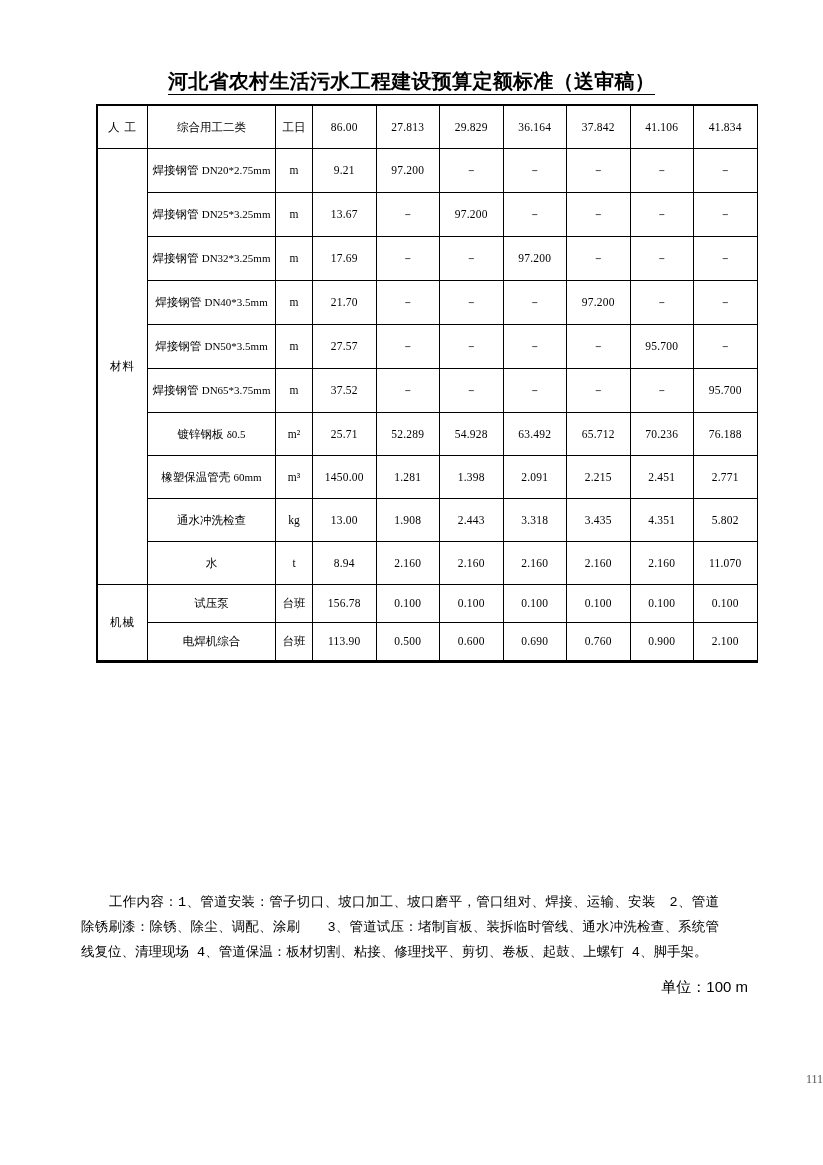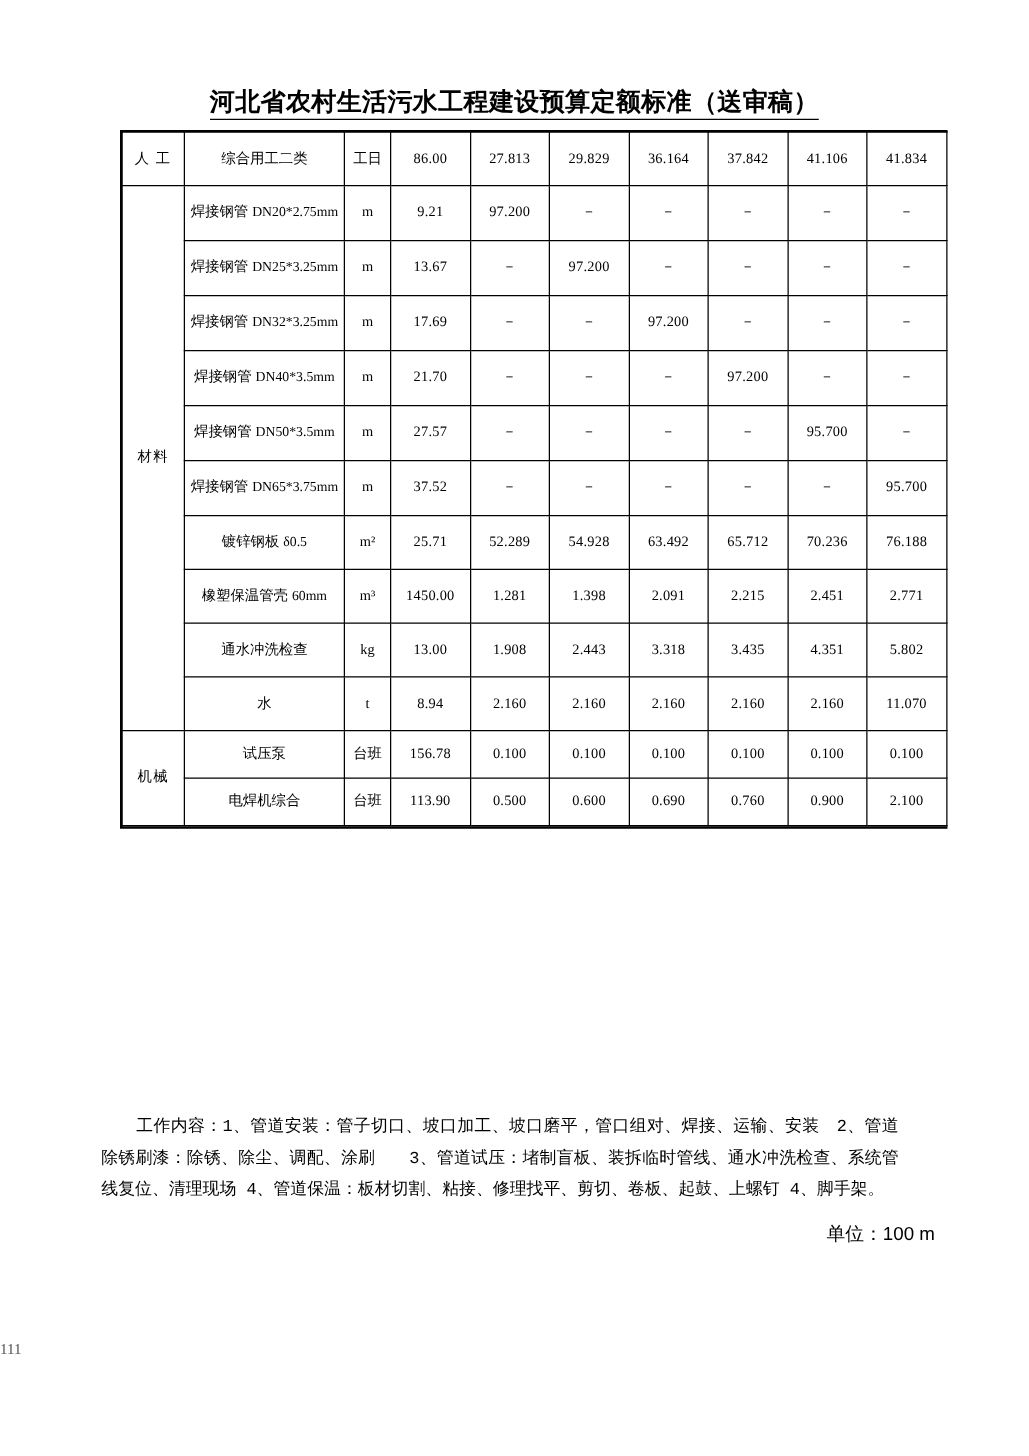--- a/index.html
+++ b/index.html
@@ -168,21 +168,21 @@
     font-family: "Liberation Serif", "DejaVu Serif", serif;
     font-size: 11.5px;
   }
 
   
   .page-number {
     position: absolute;
     left: 0;
     top: 1072px;
     width: 823px;
-    text-align: left;
+    text-align: right;
     font-size: 12px;
     font-family: "Liberation Serif", "DejaVu Serif", serif;
     color: #555;
   }
 </style>
 </head>
 <body>
 
 <div class="page">
 

